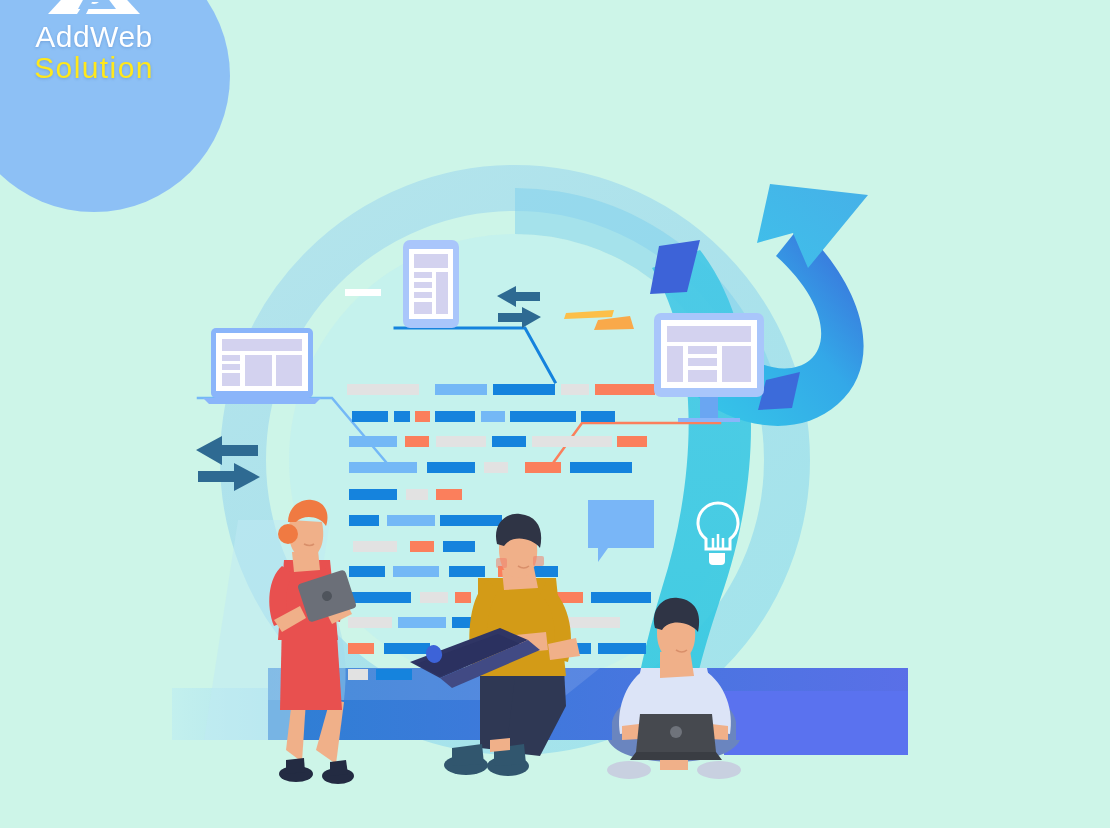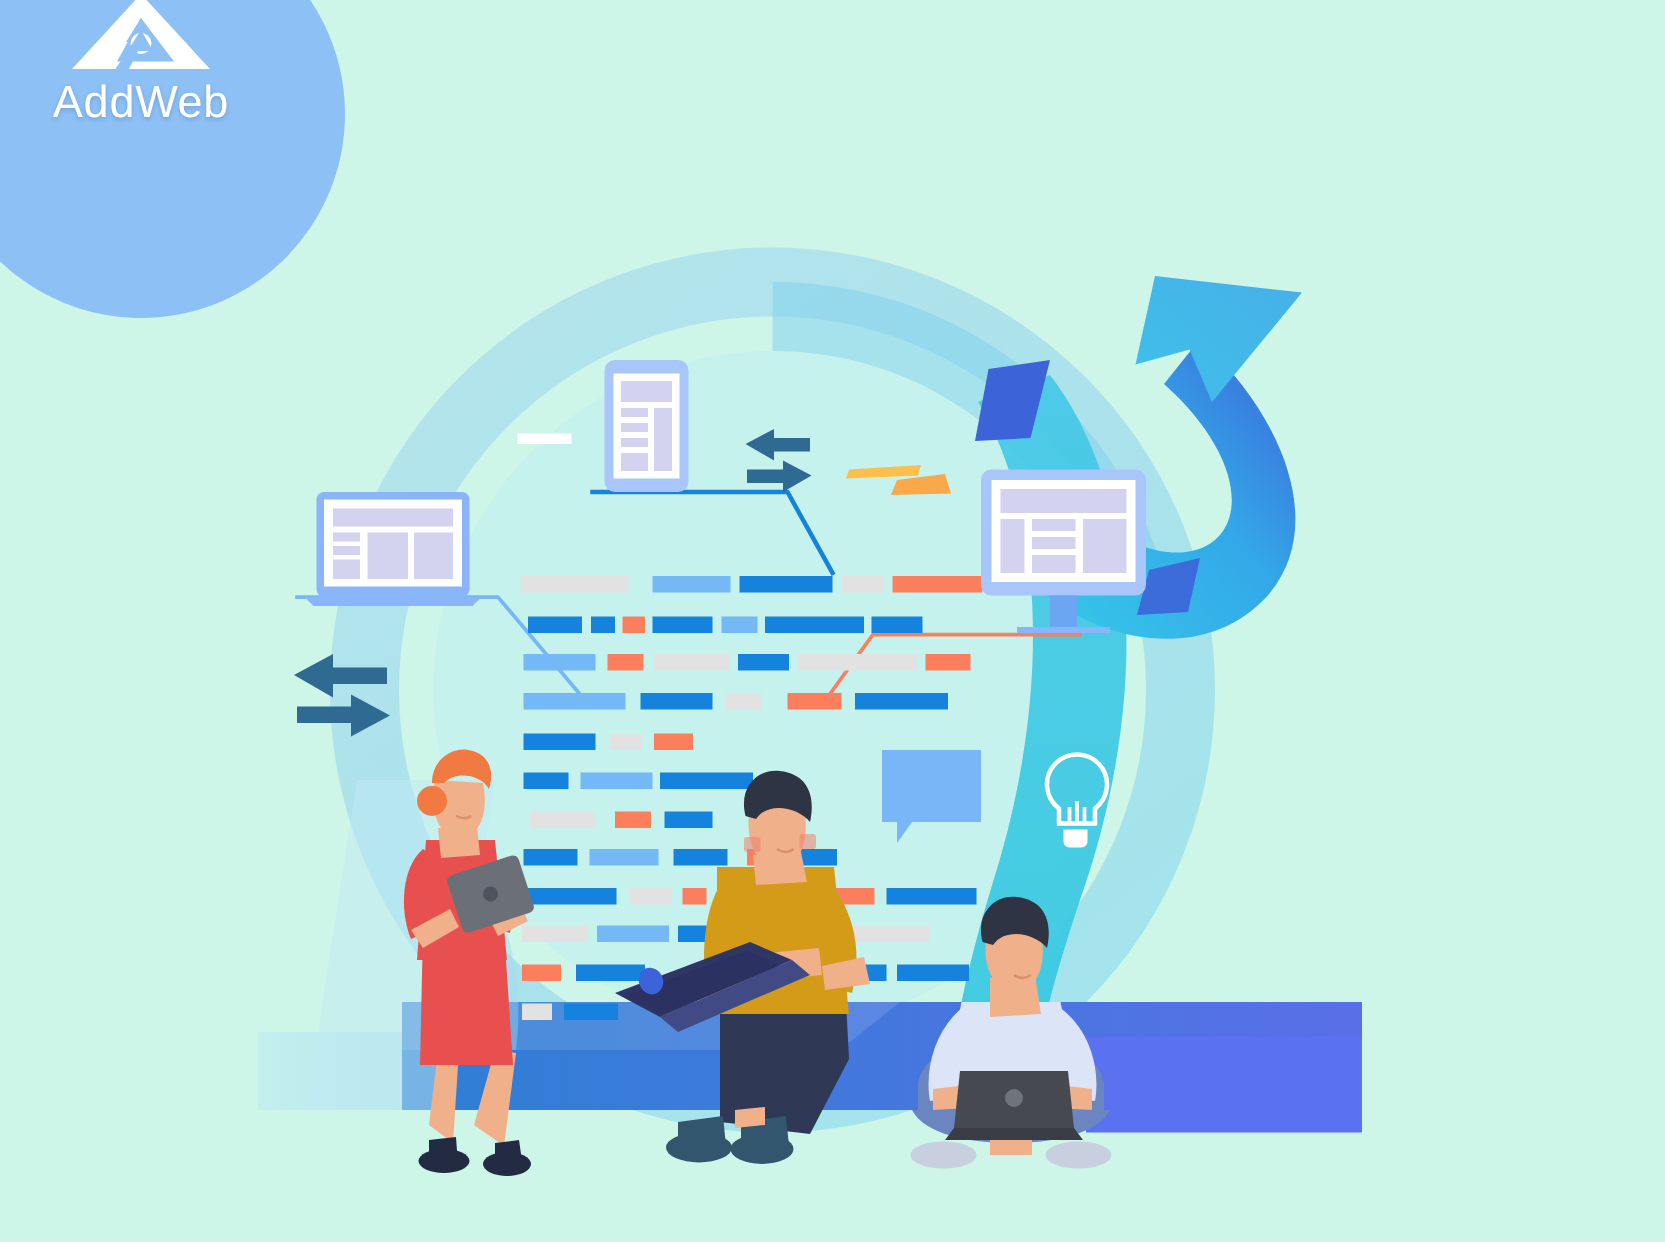--- a/index.html
+++ b/index.html
@@ -323,15 +323,16 @@
   <div class="logo-badge">
     <svg class="logo-mark" viewBox="0 0 100 54" xmlns="http://www.w3.org/2000/svg">
       <path d="M50 2 L96 52 L4 52 Z" fill="#ffffff"></path>
       <path d="M50 18 L72 47 L34 47 Z" fill="#8dc0f5"></path>
       <path d="M50 18 L72 47 L56 47 Z" fill="#ffffff" opacity=".0"></path>
       <path d="M50 18 L40 34 L58 34 Z" fill="#8dc0f5"></path>
       <circle cx="50" cy="35" r="7" fill="#ffffff"></circle>
       <path d="M33 52 L50 26 L58 40 L48 40 L42 52 Z" fill="#8dc0f5"></path>
     </svg>
     <div class="logo-word1">AddWeb</div>
+    <div class="logo-word2">Solution</div>
   </div>
 
 </div>
 
 </body></html>

